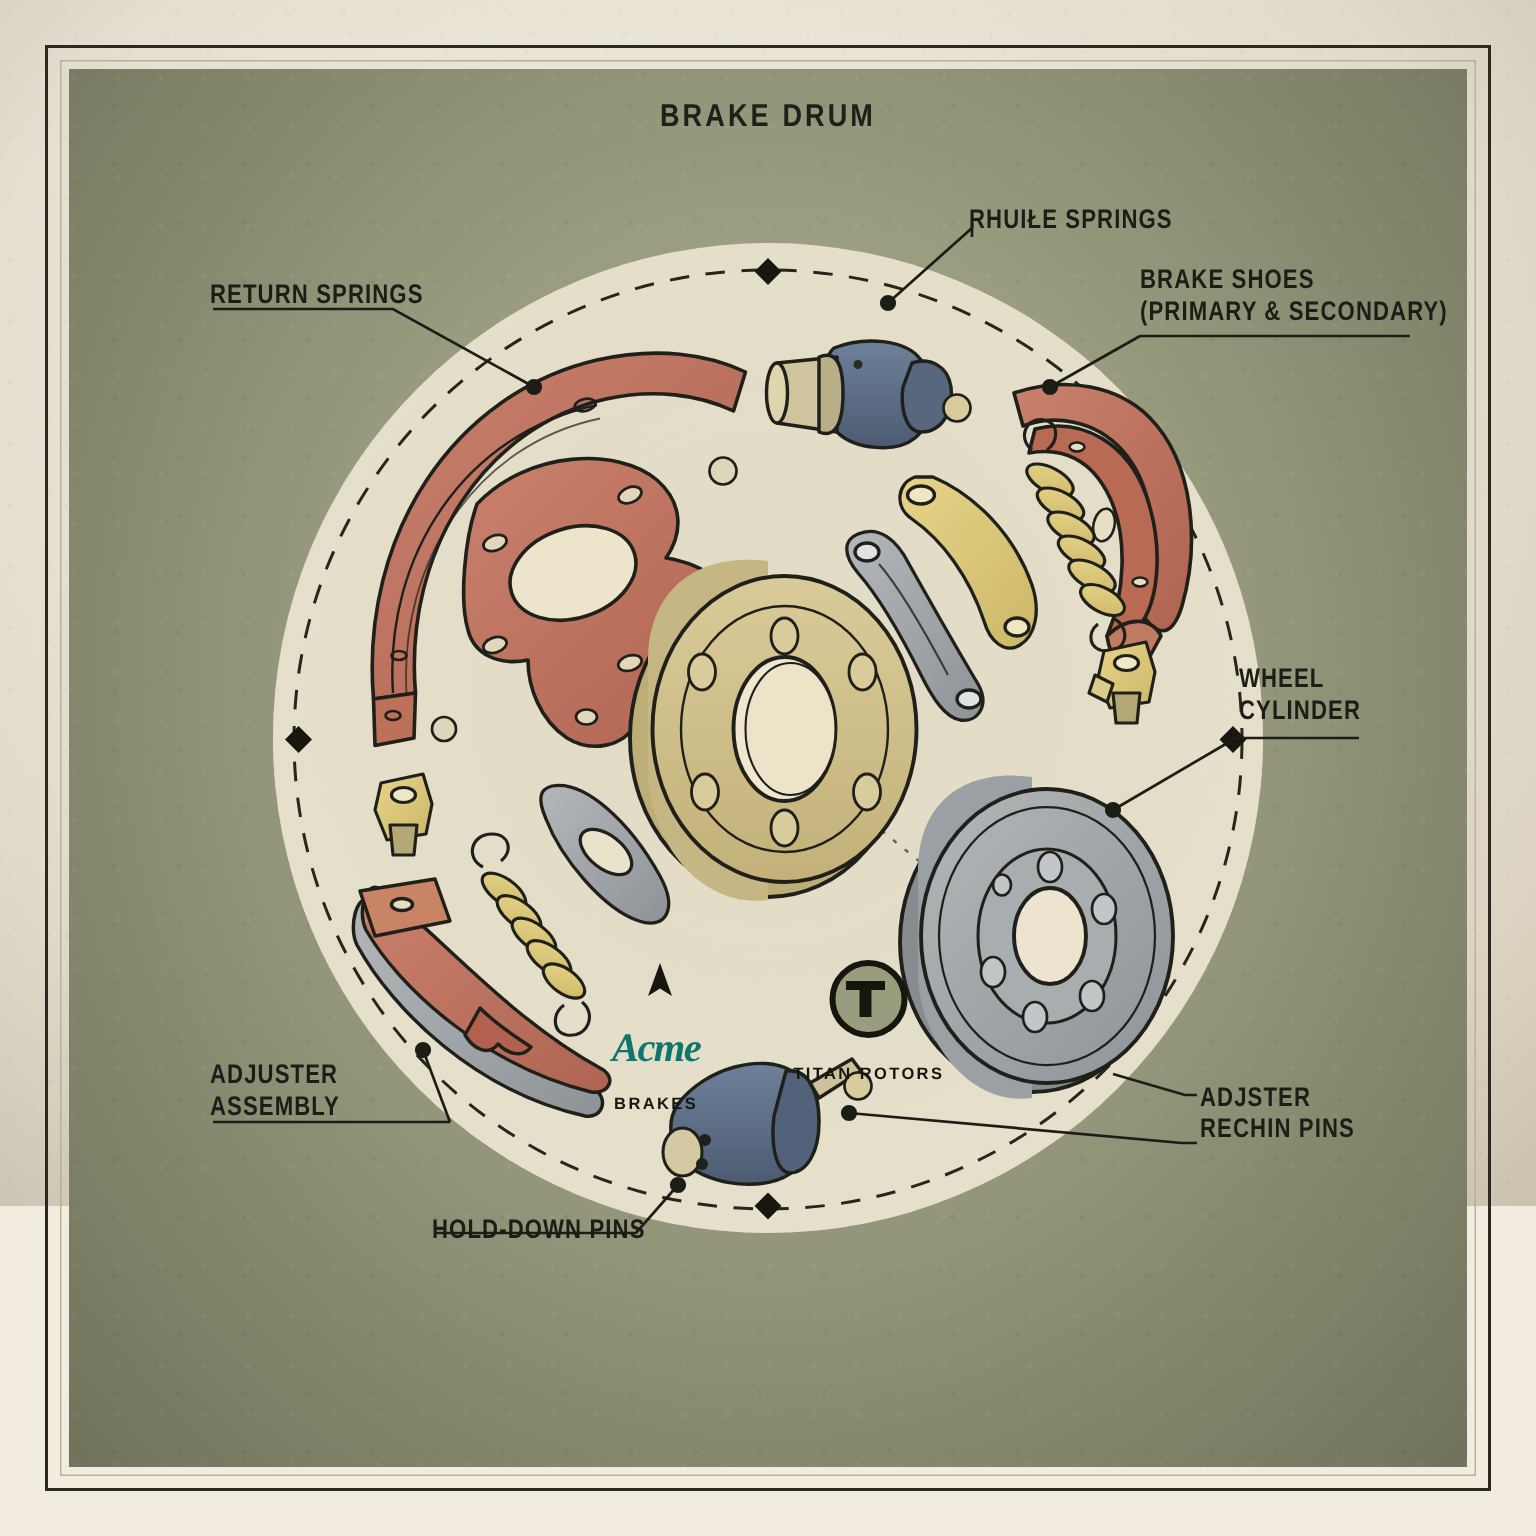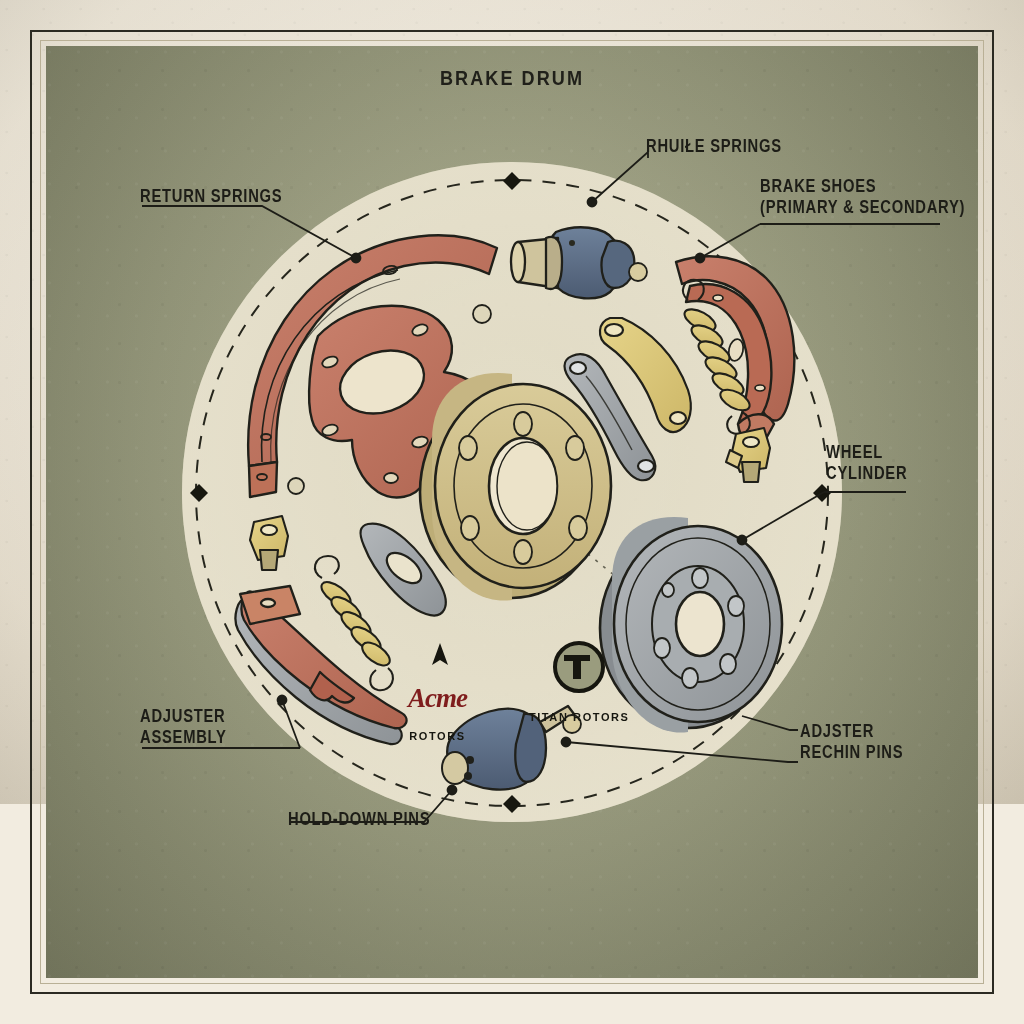--- a/index.html
+++ b/index.html
@@ -68,21 +68,21 @@
     font-size:18px;font-weight:700;letter-spacing:.9px;
     color:#1d1d17;line-height:1.18;
     transform:scaleX(.82);transform-origin:left top;
     white-space:pre;
   }
 
   .logoblk{position:absolute;bottom:62px;left:0;width:1024px;text-align:center;}
   .logowrap{display:inline-block;vertical-align:top;margin:0 22px;}
   .acme-word{
     font-family:"Liberation Serif", serif;
-    font-style:italic;font-weight:700;font-size:27px;color:#7f1d1d;
+    font-style:italic;font-weight:700;font-size:27px;color:#0f766e;
     letter-spacing:-1px;line-height:1;
   }
   .sub{
     font-family:"Liberation Sans", sans-serif;
     font-size:11px;font-weight:700;letter-spacing:1.6px;color:#16160f;
     margin-top:18px;
   }
   .tr-mark{
     width:44px;height:44px;border-radius:50%;
     border:4px solid #16160f;margin:0 auto;position:relative;
@@ -369,20 +369,20 @@
   <div class="lbl" style="left:288px;top:809px;">HOLD-DOWN PINS</div>
   <div class="lbl" style="left:800px;top:721px;">ADJSTER
 RECHIN PINS</div>
 
   <div class="logoblk">
     <div class="logowrap">
       <svg width="86" height="40" viewBox="0 0 86 40">
         <path d="M46 2 L54 24 L46 19 L38 24 Z" fill="#16160f"></path>
       </svg>
       <div class="acme-word">Acme</div>
-      <div class="sub">ROTORS</div>
+      <div class="sub">BRAKES</div>
     </div>
     <div class="logowrap">
       <div class="tr-mark"></div>
       <div class="sub">TITAN ROTORS</div>
     </div>
   </div>
 </div>
 
 </body></html>

